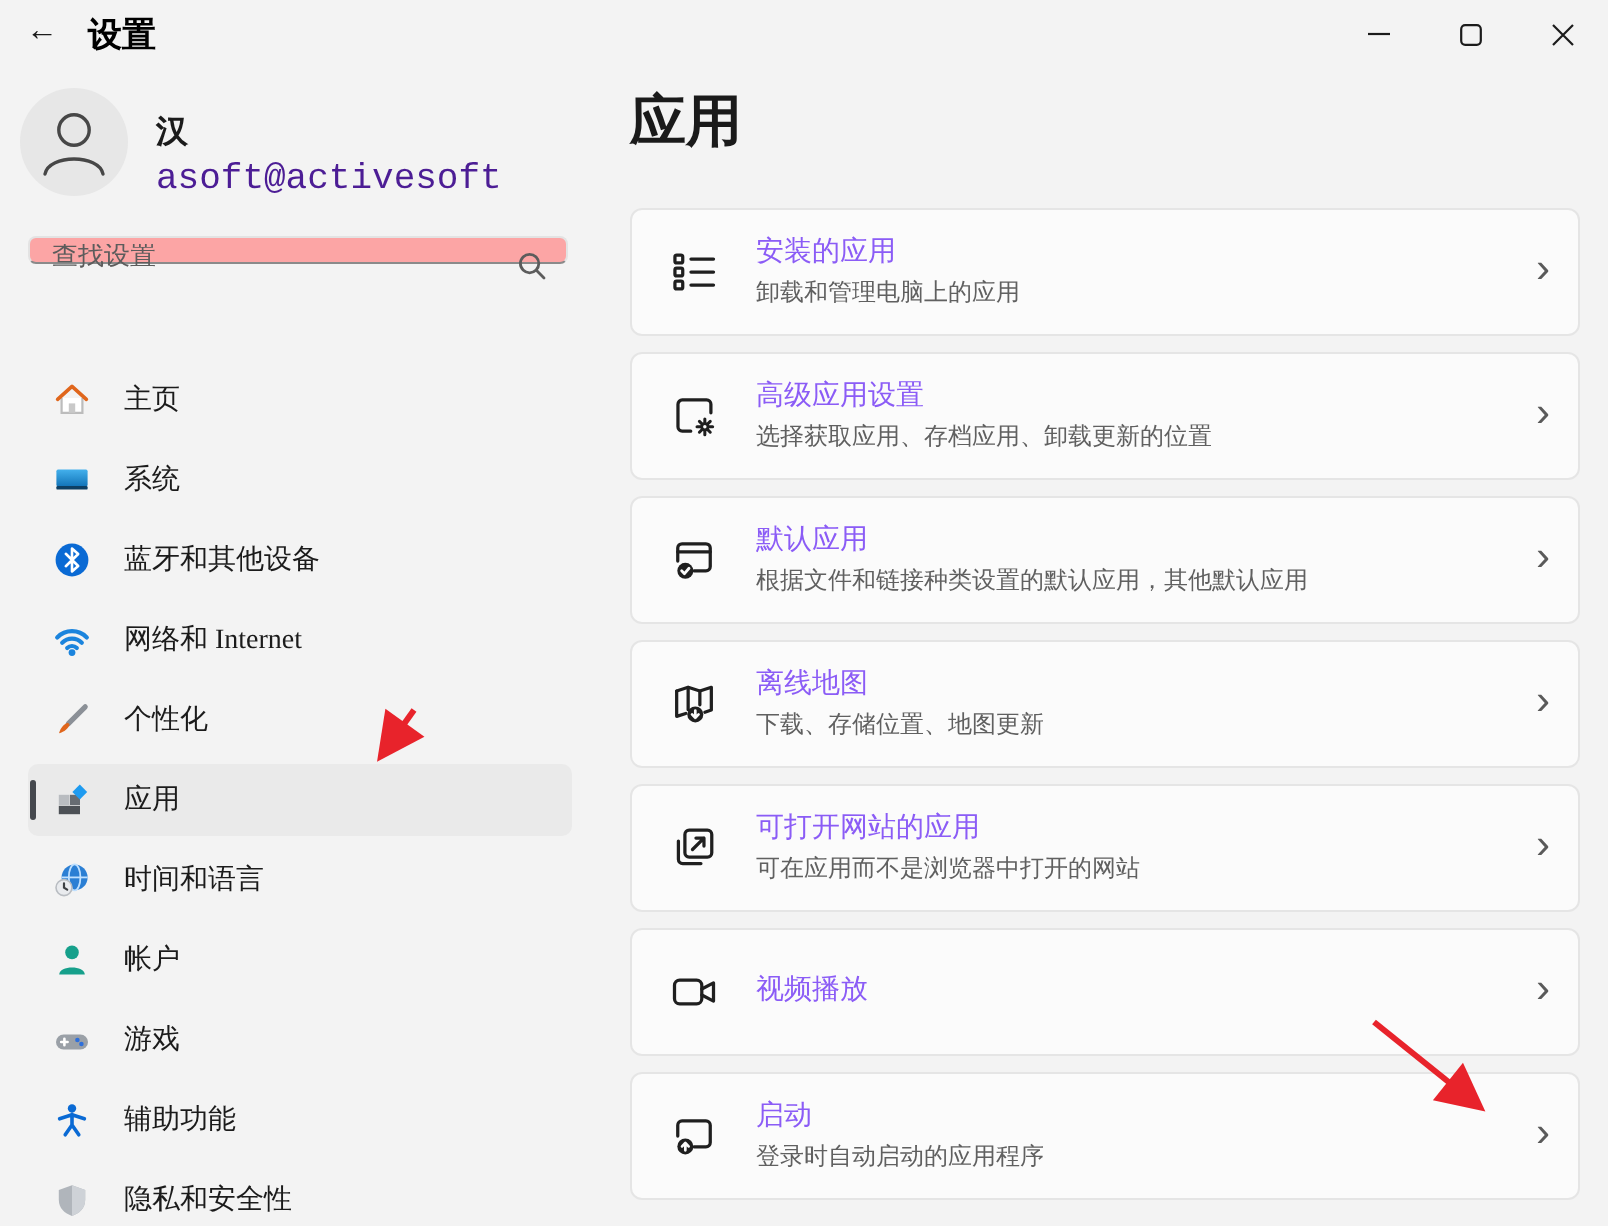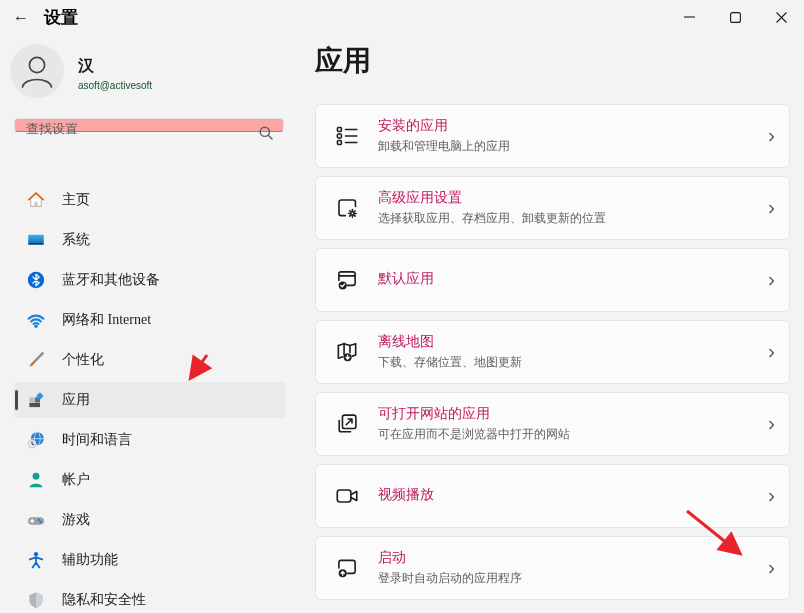--- a/index.html
+++ b/index.html
@@ -25,21 +25,21 @@
     width:46px; height:34px; background:transparent; border:none; cursor:pointer;
     display:flex; align-items:center; justify-content:center;
   }
   
   .profile { position:absolute; left:10px; top:44px; width:290px; height:58px; cursor:pointer; }
   .avatar {
     position:absolute; left:0; top:0; width:54px; height:54px; border-radius:50%;
     background:#e7e7e7; display:flex; align-items:center; justify-content:center;
   }
   .profile-name { position:absolute; left:68px; top:12px; font-size:16px; font-weight:bold; }
-  .profile-email { position:absolute; left:68px; top:36px; font-size:10px; color:#14532d; }
+  .profile-email { position:absolute; left:68px; top:36px; font-size:18px; color:#4c1d95;font-family:Liberation Mono, monospace; }
 
   .search-box {
     position:absolute; left:14px; top:118px; width:270px; height:14px;
     background:#fca5a5; border:1px solid #e3e3e3; border-bottom:1px solid #8a8a8a;
     border-radius:4px;
   }
   .search-box input {
     width:100%; height:100%; border:none; outline:none; background:transparent;
     padding:0 30px 0 11px; font-size:13px; color:#1b1b1b;
     font-family:"Liberation Sans","DejaVu Sans",sans-serif;
@@ -63,21 +63,21 @@
 
   
   .main-title { position:absolute; left:315px; top:42px; font-size:28px; font-weight:600; color:#1a1a1a; }
   .cards { position:absolute; left:315px; top:104px; width:475px; display:flex; flex-direction:column; gap:8px; }
   .card {
     height:64px; background:#fbfbfb; border:1px solid #e5e5e5; border-radius:6px;
     display:flex; align-items:center; padding:0 14px 0 18px; cursor:pointer;
   }
   .card-icon { width:26px; height:26px; margin-right:18px; flex:0 0 auto; }
   .card-text { flex:1; min-width:0; }
-  .card-title { font-size:14px; color:#be185d; margin-bottom:3px; }
+  .card-title { font-size:14px; color:#8b5cf6; margin-bottom:3px; }
   .card-sub { font-size:12px; color:#606060; }
   .chevron { font-size:21px; color:#5a5a5a; line-height:1; padding-bottom:3px; }
 
   .overlay { position:absolute; left:0; top:0; pointer-events:none; }
 
   svg .ln { stroke:#1f1f1f; stroke-width:1.5; fill:none; stroke-linecap:round; stroke-linejoin:round; }
 </style>
 </head>
 <body>
 
@@ -304,20 +304,21 @@
     <span class="card-icon">
       <svg viewBox="0 0 24 24" width="26" height="26">
         <path class="ln" d="M4.5,12.5 V6.5 a2,2 0 0 1 2,-2 h11 a2,2 0 0 1 2,2 V15 a2,2 0 0 1 -2,2 h-5.5"></path>
         <line class="ln" x1="4.5" y1="8.2" x2="19.5" y2="8.2"></line>
         <circle cx="8" cy="17" r="3.7" fill="#1f1f1f"></circle>
         <path d="M6.3,17 l1.3,1.3 2.1,-2.5" fill="none" stroke="#fbfbfb" stroke-width="1.3" stroke-linecap="round" stroke-linejoin="round"></path>
       </svg>
     </span>
     <div class="card-text">
       <div class="card-title">默认应用</div>
+      <div class="card-sub">根据文件和链接种类设置的默认应用，其他默认应用</div>
     </div>
     <span class="chevron">›</span>
   </div>
 
   <div class="card">
     <span class="card-icon">
       <svg viewBox="0 0 24 24" width="26" height="26">
         <path class="ln" d="M4,6 L9.3,4.3 L14.7,6 L20,4.3 V14.8 L17,15.8"></path>
         <path class="ln" d="M4,6 V17.7 L8.2,16.4"></path>
         <line class="ln" x1="9.3" y1="4.3" x2="9.3" y2="14.6"></line>

